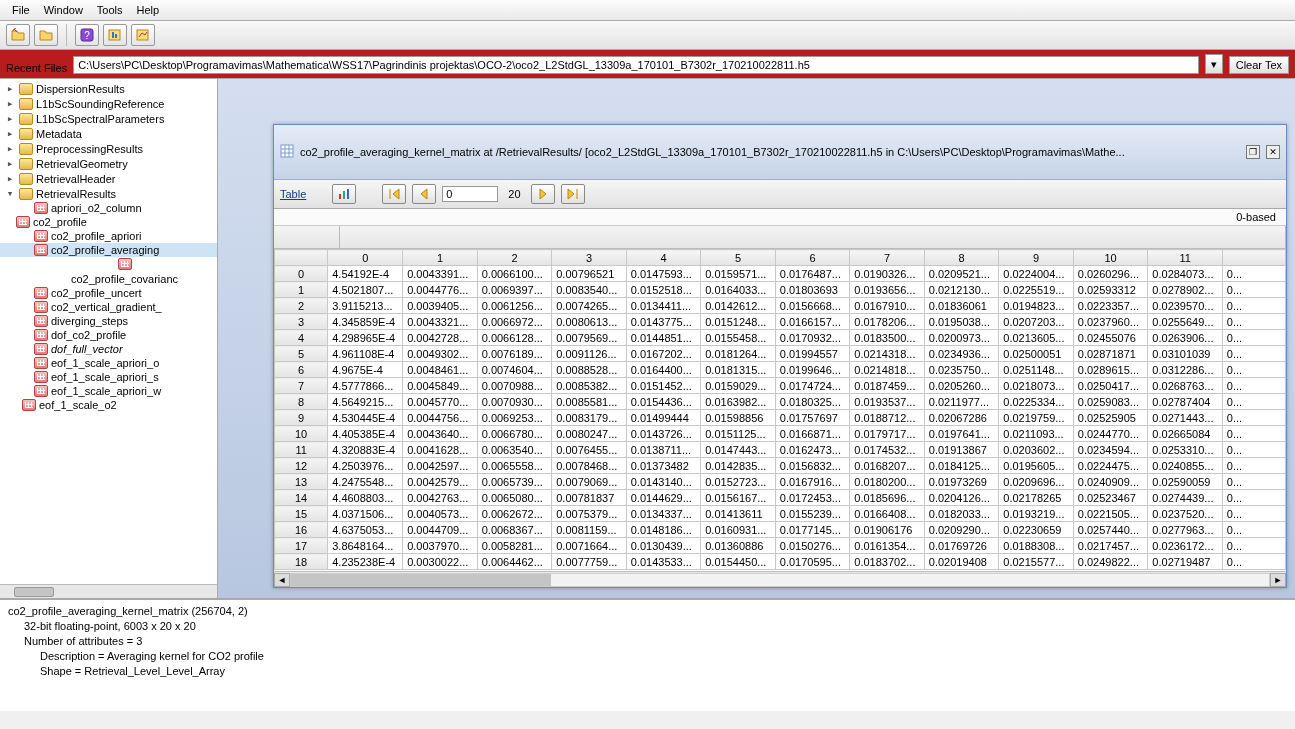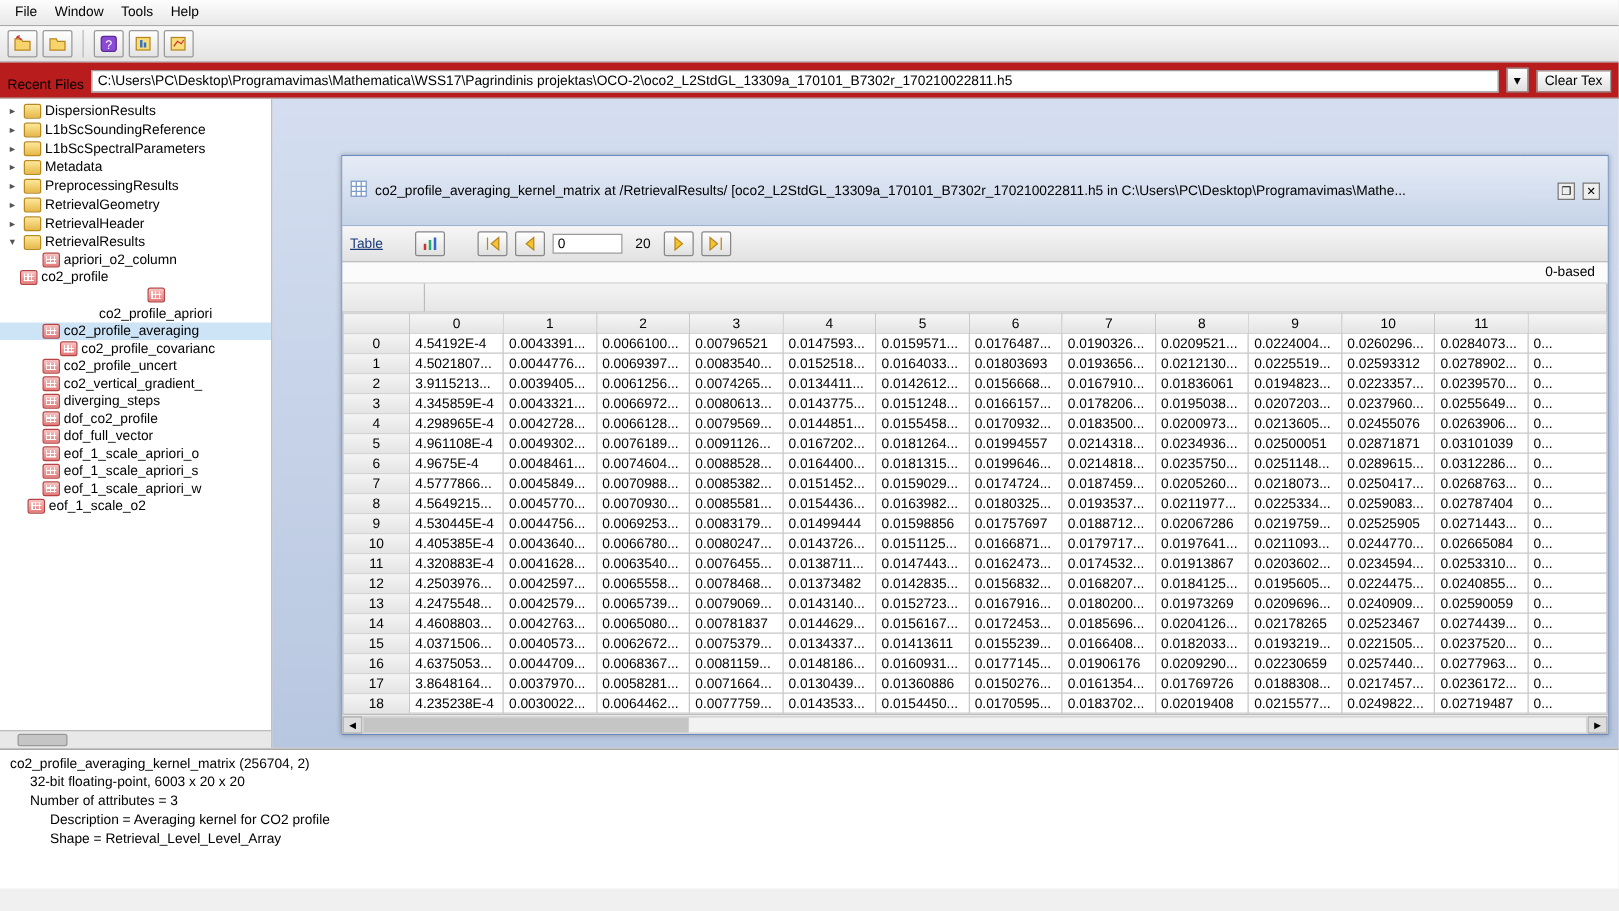--- a/index.html
+++ b/index.html
@@ -150,49 +150,49 @@
           <span>RetrievalResults</span>
         </div>
         <div class="tree-row" style="padding-left: 34px;">
           <span class="ico dataset"></span>
           <span>apriori_o2_column</span>
         </div>
         <div class="tree-row" style="padding-left: 16px;">
           <span class="ico dataset"></span>
           <span>co2_profile</span>
         </div>
+        <div class="tree-row" style="padding-left: 34px;">
+          <span class="ico dataset"></span>
+          <span>co2_profile_apriori</span>
+        </div>
+        <div class="tree-row selected" style="padding-left: 34px;">
+          <span class="ico dataset"></span>
+          <span>co2_profile_averaging</span>
+        </div>
         <div class="tree-row" style="padding-left: 34px; flex-direction: column;">
           <span class="ico dataset"></span>
-          <span>co2_profile_apriori</span>
-        </div>
-        <div class="tree-row selected" style="padding-left: 34px;">
-          <span class="ico dataset"></span>
-          <span>co2_profile_averaging</span>
-        </div>
-        <div class="tree-row" style="padding-left: 48px;">
-          <span class="ico dataset"></span>
           <span>co2_profile_covarianc</span>
         </div>
         <div class="tree-row" style="padding-left: 34px;">
           <span class="ico dataset"></span>
           <span>co2_profile_uncert</span>
         </div>
         <div class="tree-row" style="padding-left: 34px;">
           <span class="ico dataset"></span>
           <span>co2_vertical_gradient_</span>
         </div>
         <div class="tree-row" style="padding-left: 34px;">
           <span class="ico dataset"></span>
           <span>diverging_steps</span>
         </div>
         <div class="tree-row" style="padding-left: 34px;">
           <span class="ico dataset"></span>
           <span>dof_co2_profile</span>
         </div>
-        <div class="tree-row" style="padding-left: 34px;">
+        <div class="tree-row" style="padding-left: 34px; font-style: italic;">
           <span class="ico dataset"></span>
           <span>dof_full_vector</span>
         </div>
         <div class="tree-row" style="padding-left: 34px;">
           <span class="ico dataset"></span>
           <span>eof_1_scale_apriori_o</span>
         </div>
         <div class="tree-row" style="padding-left: 34px;">
           <span class="ico dataset"></span>
           <span>eof_1_scale_apriori_s</span>

